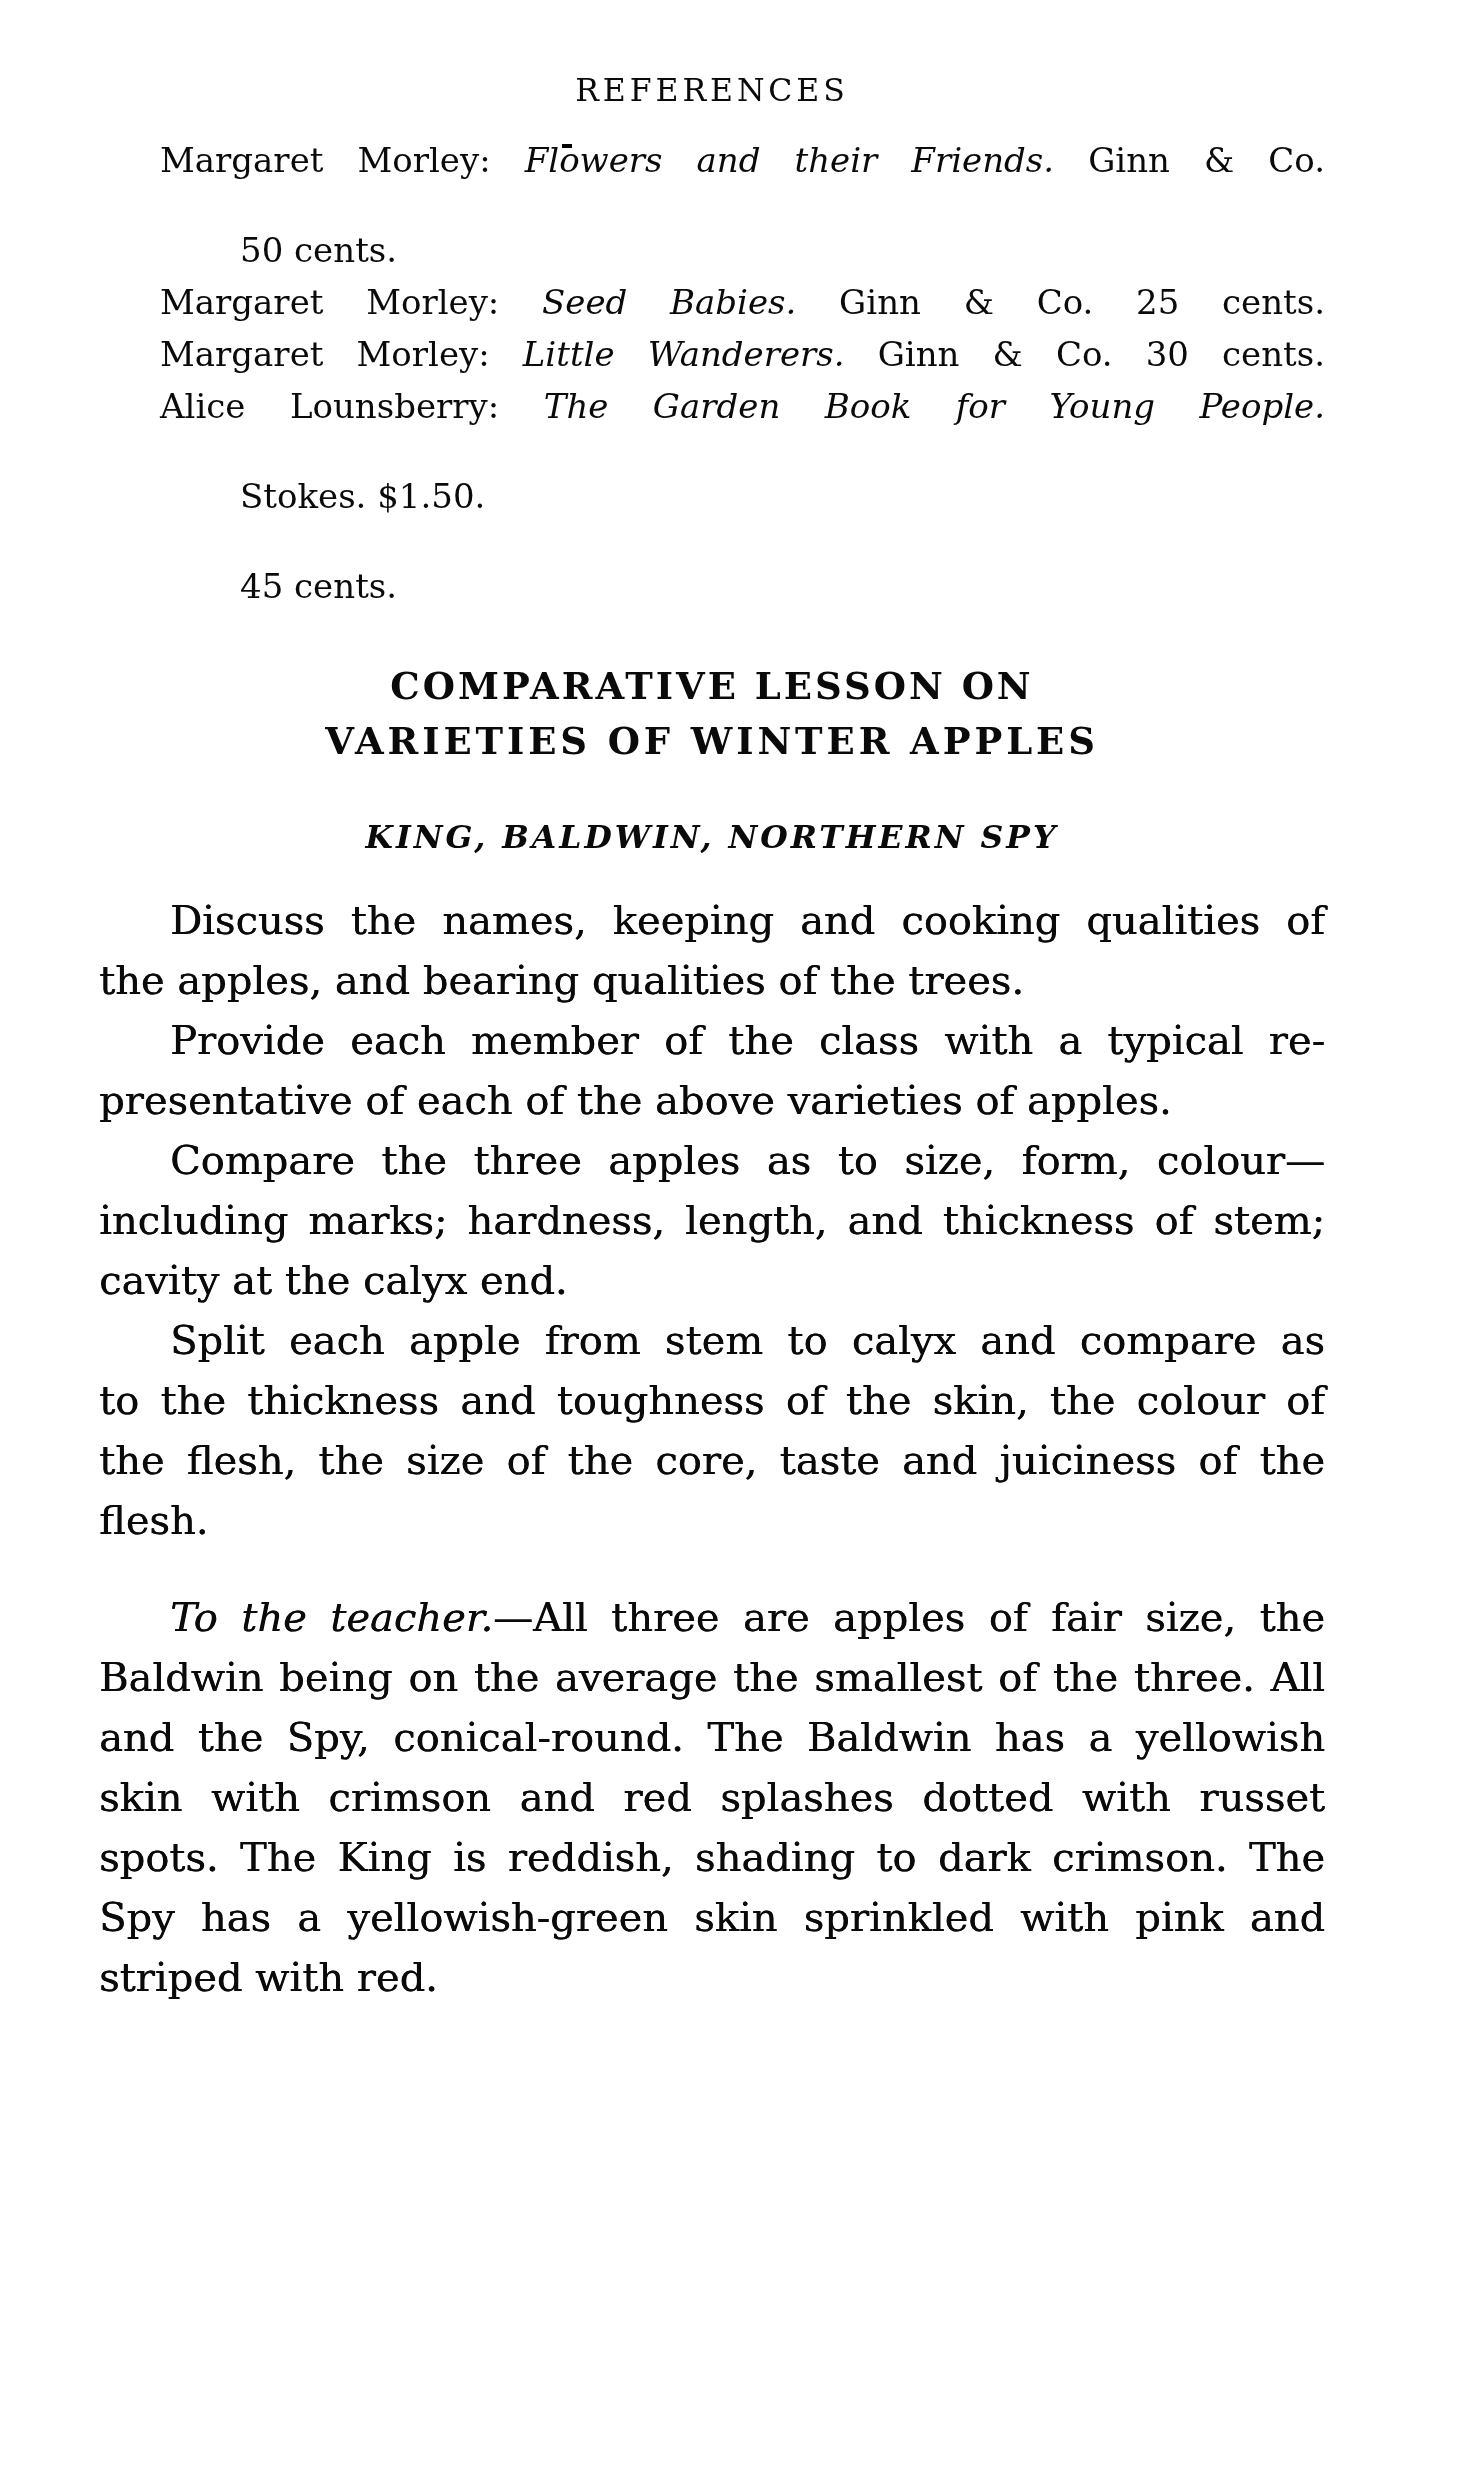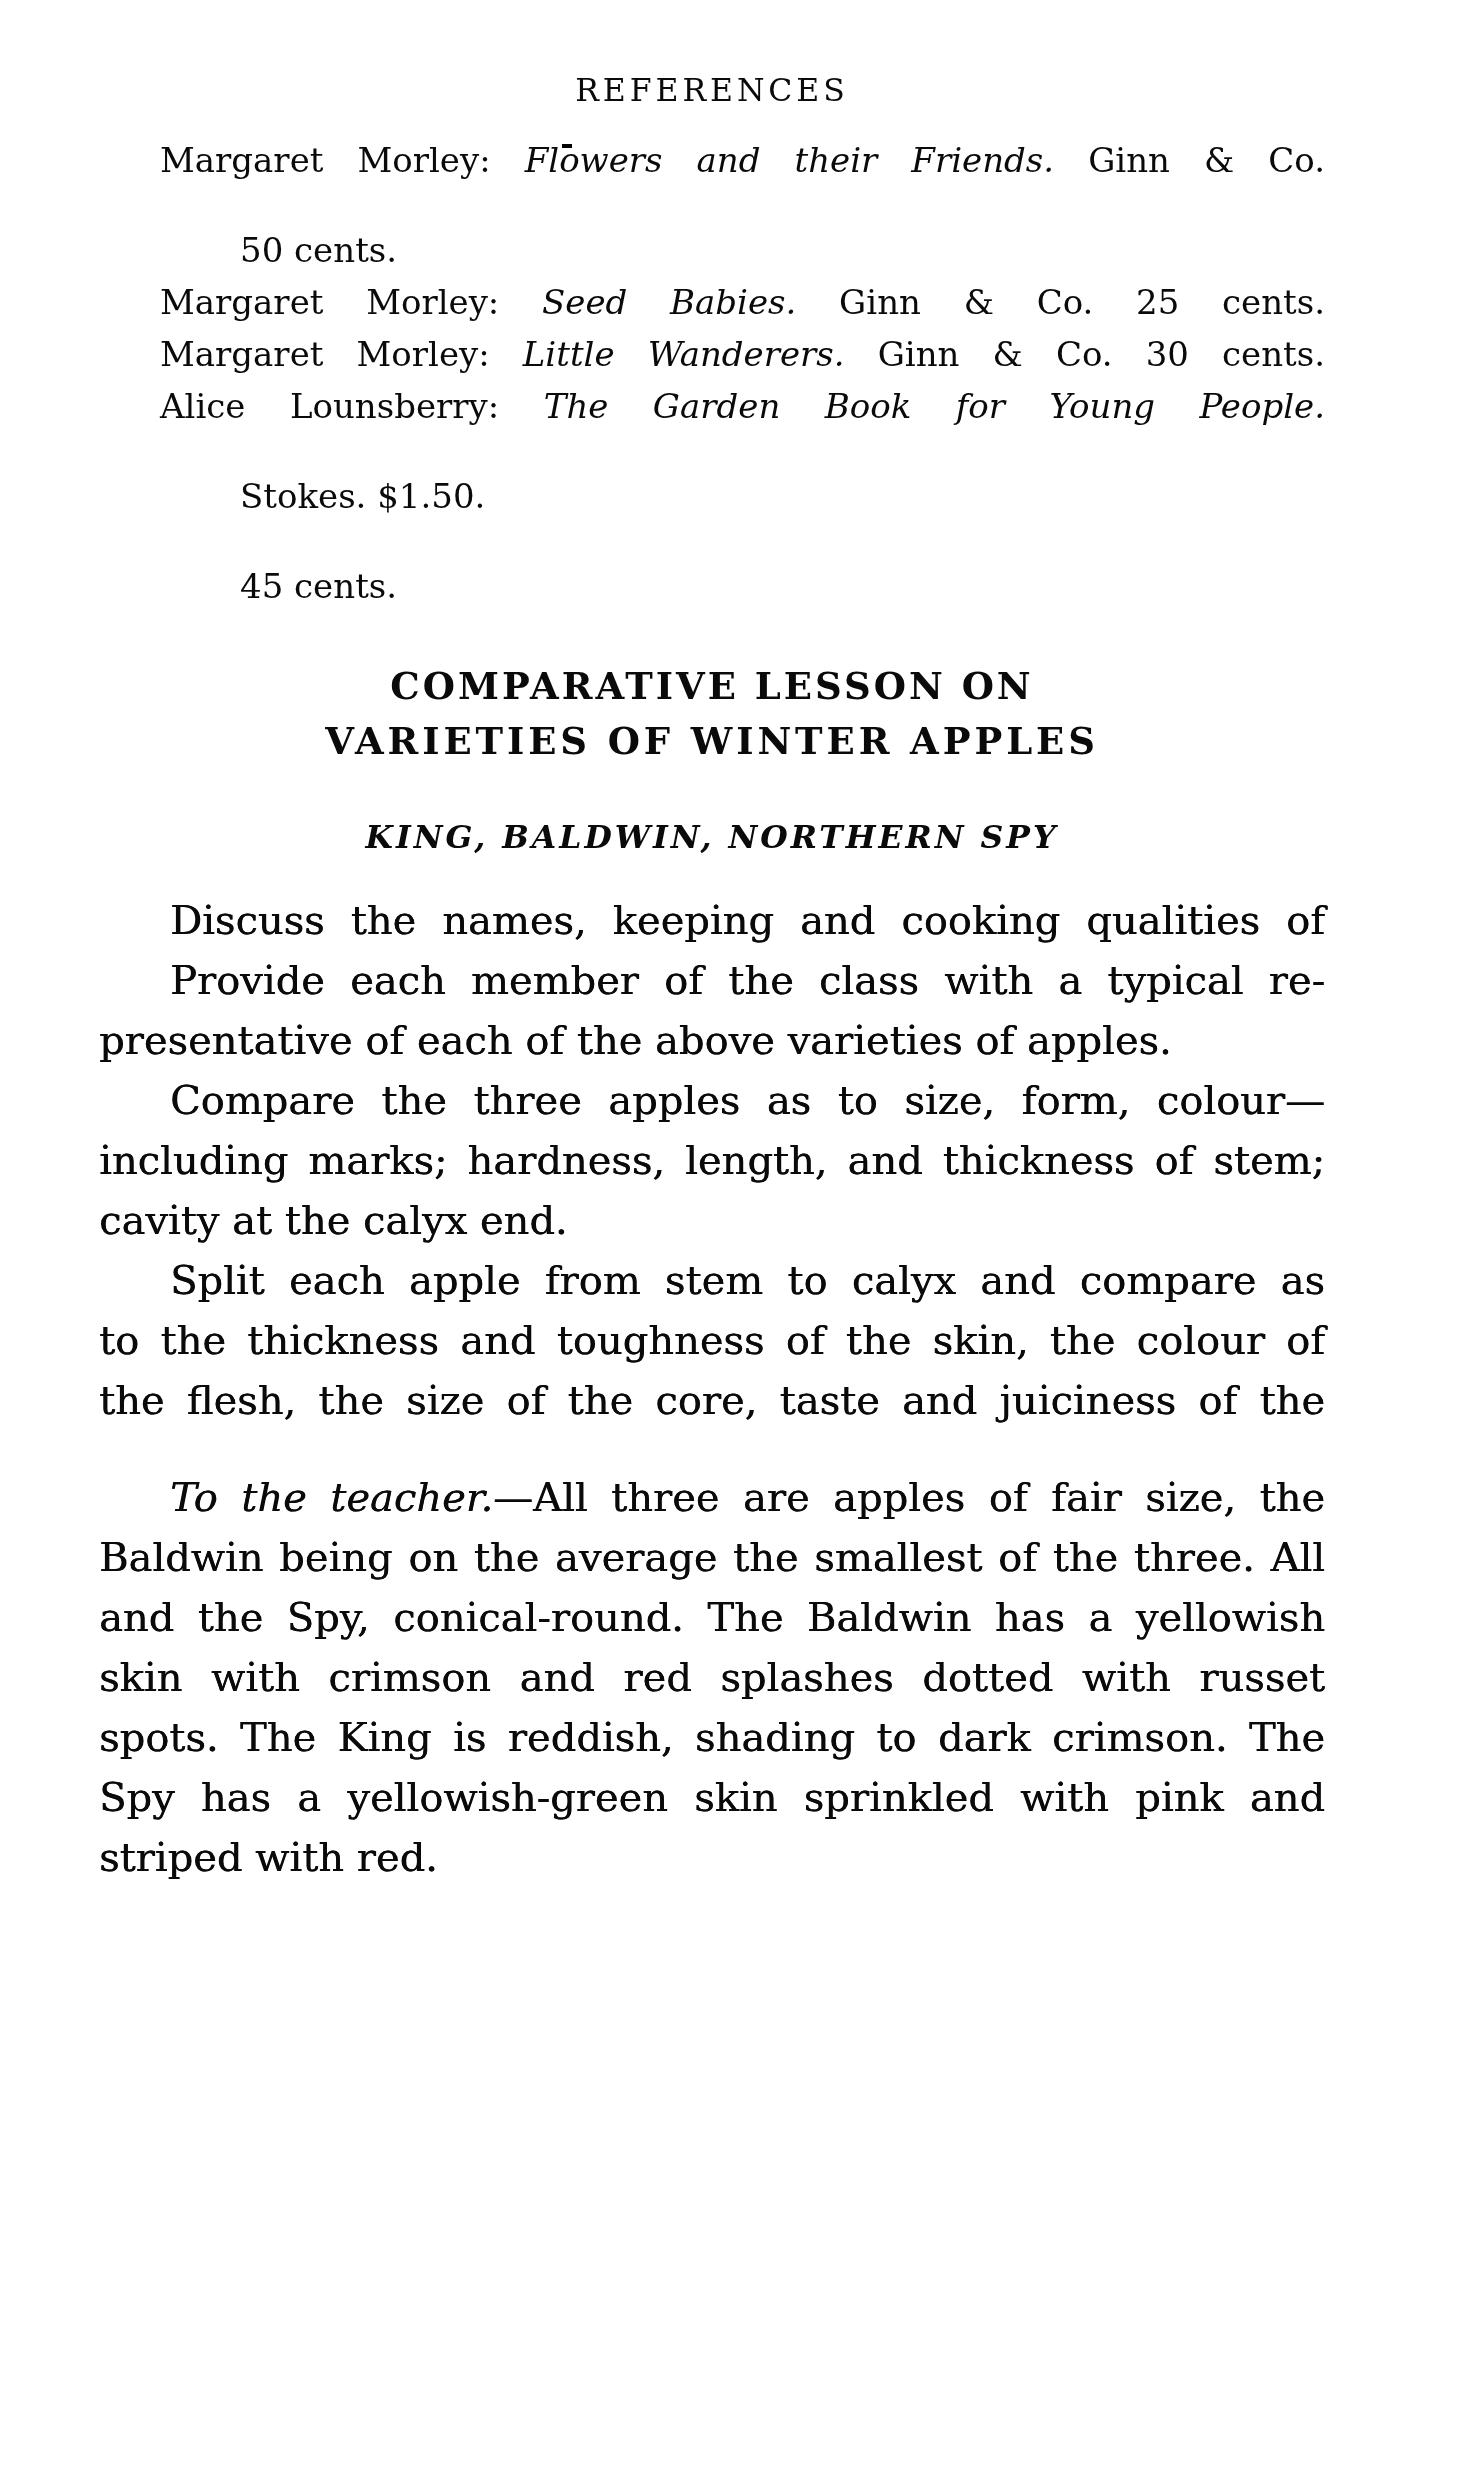--- a/index.html
+++ b/index.html
@@ -147,37 +147,39 @@
   </div>
 
   <div class="lesson-h1">COMPARATIVE LESSON ON</div>
   <div class="lesson-h2">VARIETIES OF WINTER APPLES</div>
   <div class="lesson-sub">KING, BALDWIN, NORTHERN SPY</div>
 
   <div class="bodytext">
 
     <div>
       <div class="jl first">Discuss the names, keeping and cooking qualities of</div>
+      <div class="ll">the apples, and bearing qualities of the trees.</div>
     </div>
 
     <div>
       <div class="jl first">Provide each member of the class with a typical re-</div>
       <div class="ll">presentative of each of the above varieties of apples.</div>
     </div>
 
     <div>
       <div class="jl first">Compare the three apples as to size, form, colour—</div>
       <div class="jl">including marks; hardness, length, and thickness of stem;</div>
       <div class="ll">cavity at the calyx end.</div>
     </div>
 
     <div>
       <div class="jl first">Split each apple from stem to calyx and compare as</div>
       <div class="jl">to the thickness and toughness of the skin, the colour of</div>
       <div class="jl">the flesh, the size of the core, taste and juiciness of the</div>
+      <div class="ll">flesh.</div>
     </div>
 
     <div class="teacher">
       <div class="jl first"><span class="it">To the teacher.</span><span>—All three are apples of fair size, the</span></div>
       <div class="jl">Baldwin being on the average the smallest of the three. All</div>
       <div class="jl">and the Spy, conical-round. The Baldwin has a yellowish</div>
       <div class="jl">skin with crimson and red splashes dotted with russet</div>
       <div class="jl">spots. The King is reddish, shading to dark crimson. The</div>
       <div class="jl">Spy has a yellowish-green skin sprinkled with pink and</div>
       <div class="ll">striped with red.</div>

